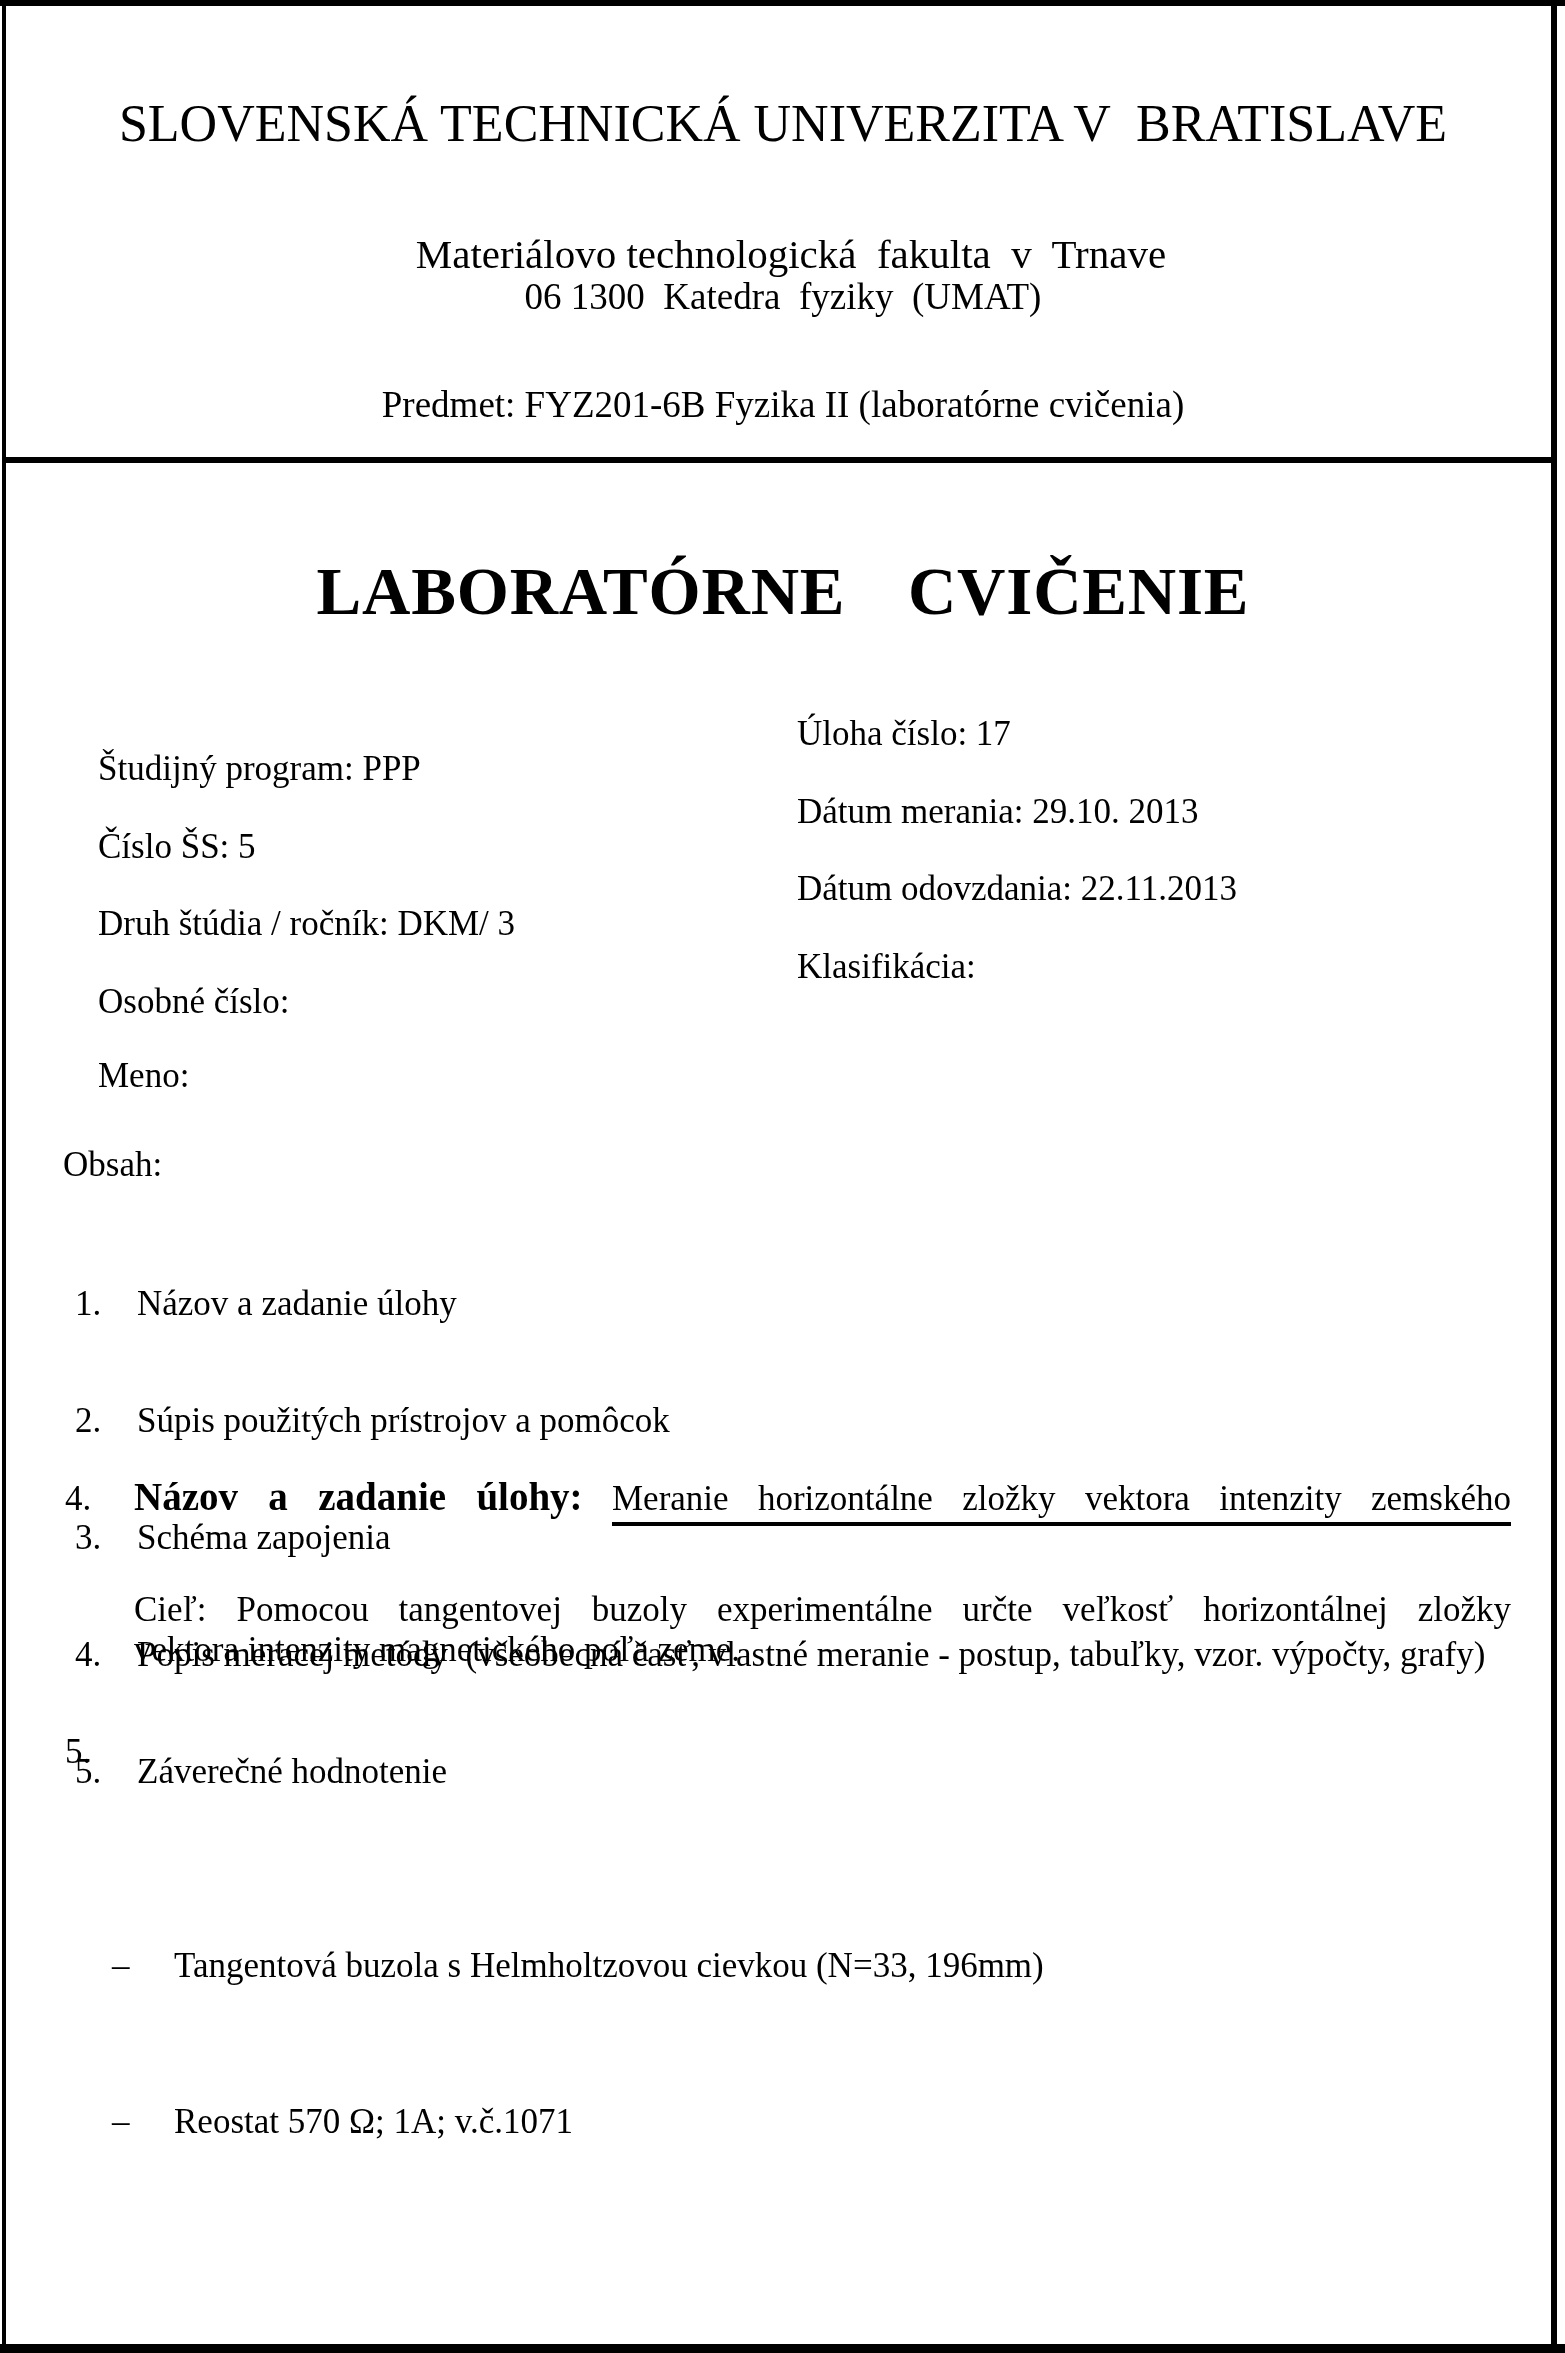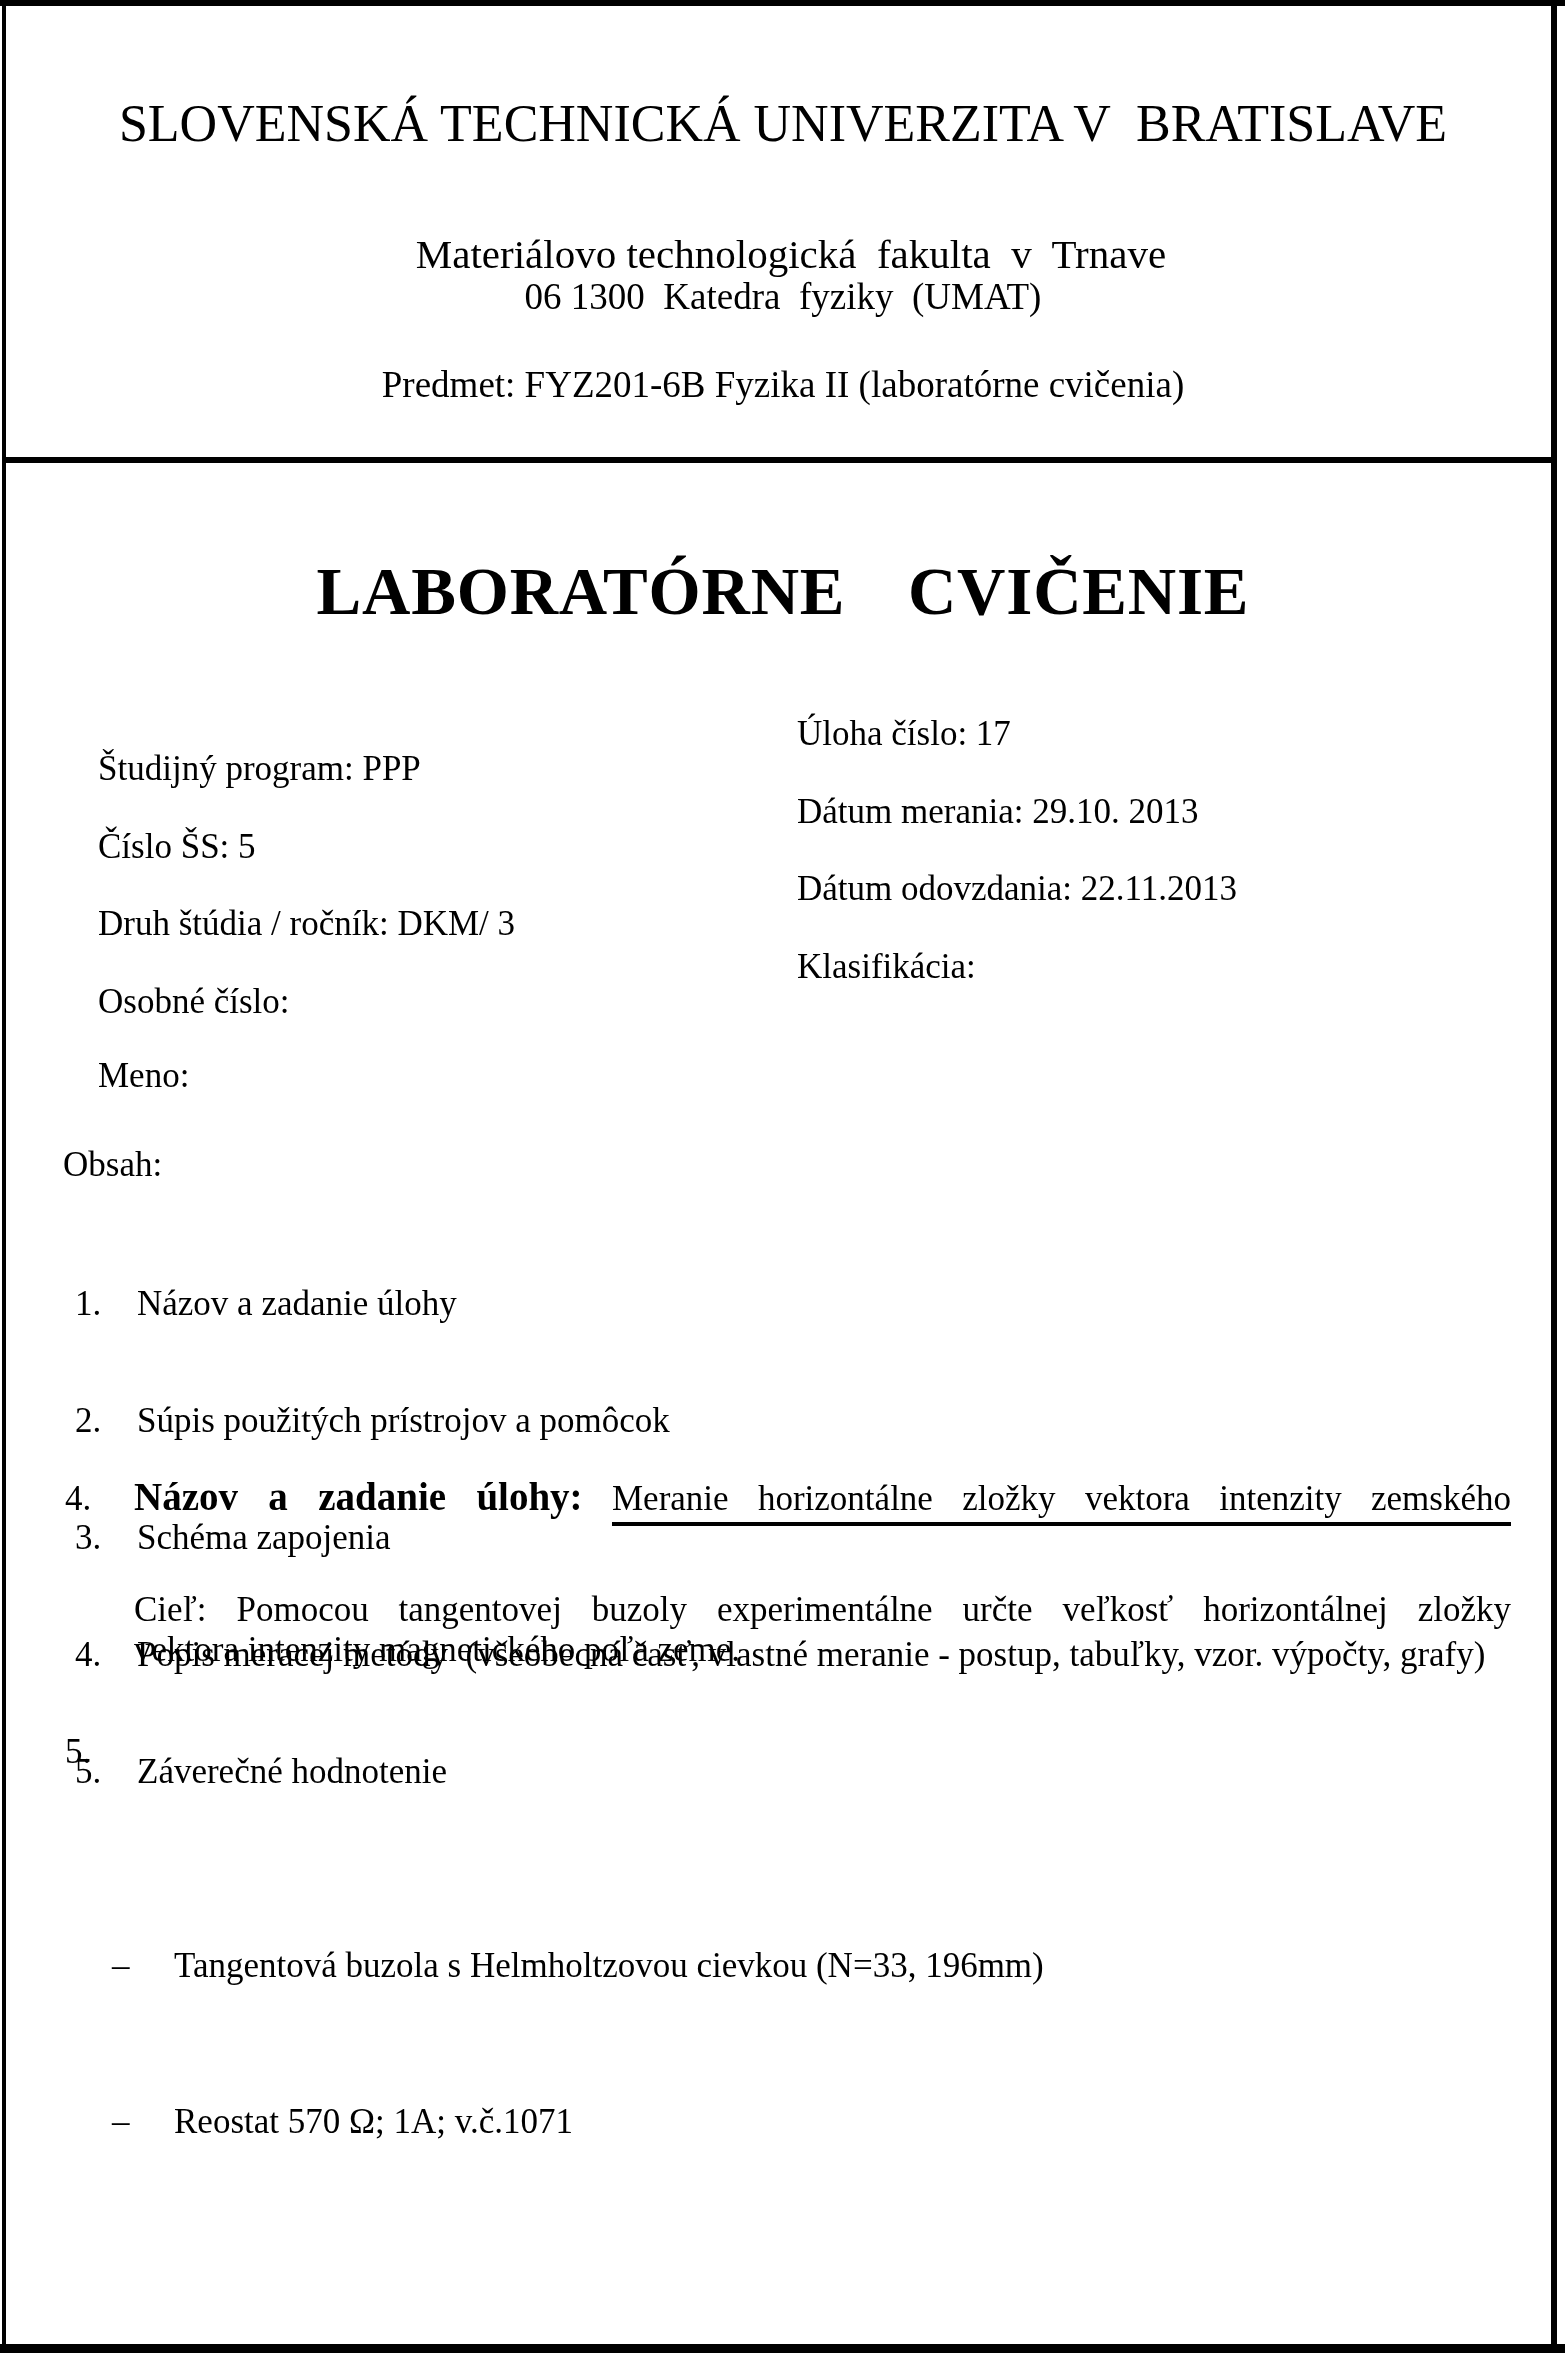--- a/index.html
+++ b/index.html
@@ -15,21 +15,21 @@
   
   .border-top{position:absolute;left:0;top:0;width:1566px;height:5.7px;background:#000;}
   .border-bottom{position:absolute;left:0;top:2344px;width:1566px;height:9.8px;background:#000;}
   .border-left{position:absolute;left:2.4px;top:0;width:3.3px;height:2354px;background:#000;}
   .border-right{position:absolute;left:1551px;top:0;width:5.7px;height:2354px;background:#000;}
   .header-rule{position:absolute;left:2.4px;top:457px;width:1549px;height:5.7px;background:#000;}
 
   .uni-title{top:98px;font-size:52px;line-height:1;}
   .faculty{top:234px;font-size:41px;line-height:1;padding-left:16px;}
   .dept{top:278px;font-size:37px;line-height:1;}
-  .subject{top:366px;font-size:37px;line-height:1;}
+  .subject{top:386px;font-size:37px;line-height:1;}
   .doc-title{top:558px;font-size:67px;font-weight:bold;letter-spacing:0.8px;word-spacing:3.3px;line-height:1;}
 
   .info-row{position:absolute;left:63px;width:1451px;font-size:35px;line-height:1;white-space:pre;}
   .info-right{position:absolute;left:734px;top:0;white-space:pre;}
 
   .obsah-head{left:63px;top:1147px;font-size:35px;line-height:1;}
   .contents{position:absolute;left:75px;top:1206px;font-size:35px;line-height:39px;white-space:pre;}
   .contents .num{display:inline-block;width:62px;}
 
   .sec-marker{font-size:35px;line-height:1;left:65px;}

